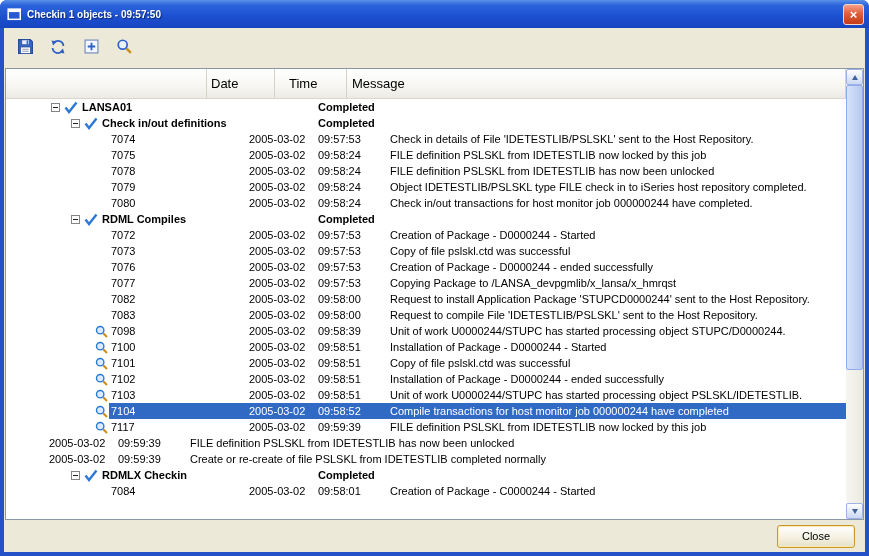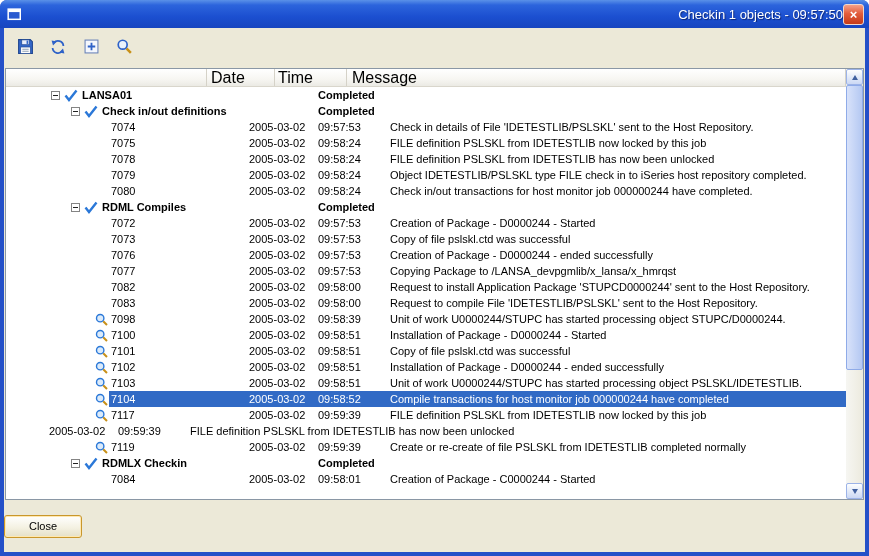--- a/index.html
+++ b/index.html
@@ -16,23 +16,23 @@
 
   
   .titlebar {
     height: 28px; flex: none;
     background: linear-gradient(180deg, #5a91e8 0%, #2c64dc 18%, #1b4fd0 60%, #1745bf 100%);
     display: flex; align-items: center;
     padding: 0 5px 0 7px;
   }
   .titlebar .ticon { display: flex; margin-right: 5px; }
   .titlebar .ttext {
-    color: #fff; font-size: 13px; font-weight: normal; flex: 1;
+    color: #fff; font-size: 10px; font-weight: bold; flex: 1;
     text-shadow: 1px 1px 1px rgba(0,0,40,.55);
-    white-space: nowrap; overflow: hidden; text-align: right;
+    white-space: nowrap; overflow: hidden;
   }
   .xbtn {
     width: 21px; height: 21px; flex: none;
     border: 1px solid #f0d8cc; border-radius: 3px;
     background: linear-gradient(180deg, #f5a088 0%, #e25d3c 45%, #c63a17 100%);
     color: #fff; font-size: 13px; font-weight: bold;
     display: flex; align-items: center; justify-content: center;
     line-height: 1; cursor: default;
   }
 
@@ -59,29 +59,29 @@
   
   .content {
     flex: 1; margin: 0 1px;
     border: 1px solid #8a97a5;
     background: #fff;
     display: flex; overflow: hidden;
   }
   .main-col { flex: 1; display: flex; flex-direction: column; overflow: hidden; }
 
   .header-row {
-    height: 18px; flex: none; display: flex;
+    height: 30px; flex: none; display: flex;
     background: linear-gradient(180deg, #ffffff 0%, #f7f6f2 60%, #ebeae4 100%);
     border-bottom: 1px solid #d9d6cc;
-    font-size: 16px; color: #000; justify-content: flex-end;
+    font-size: 13px; color: #000; justify-content: flex-end;
   }
   .hcell { display: flex; align-items: center; }
   .hcell.tree { width: 200px; flex: none; }
   .hcell.date { width: 68px;  flex: none; padding-left: 4px; border-left: 1px solid #d5d2c8; }
-  .hcell.time { width: 72px;  flex: none; padding-left: 3px; border-left: 1px solid #d5d2c8; }
+  .hcell.time { width: 72px;  flex: none; padding-left: 14px; border-left: 1px solid #d5d2c8; }
   .hcell.msg  { flex: 1; padding-left: 5px; border-left: 1px solid #d5d2c8; border-right: 1px solid #d5d2c8; }
 
   .rows { flex: 1; overflow: hidden; }
   .row { display: flex; height: 16px; align-items: center; font-size: 11px; color: #000; margin-left: 39px; }
   .cell { overflow: hidden; white-space: nowrap; }
   .cell.tree { width: 200px; flex: none; display: flex; align-items: center; }
   .cell.date { width: 68px; flex: none; padding-left: 4px; }
   .cell.time { width: 72px; flex: none; padding-left: 5px; }
   .cell.msg  { flex: 1; padding-left: 5px; }
 
@@ -129,22 +129,22 @@
     height: 285px; width: 100%;
     background: linear-gradient(90deg, #d8e2fa 0%, #b4c8f2 100%);
     border: 1px solid #8fabe8; border-radius: 2px;
   }
   .arr { width: 0; height: 0; border-left: 3.5px solid transparent; border-right: 3.5px solid transparent; }
   .arr.up { border-bottom: 5px solid #40609f; }
   .arr.down { border-top: 5px solid #40609f; }
 
   
   .footer {
-    height: 52px; flex: none;
-    display: flex; align-items: center; 
+    height: 32px; flex: none;
+    display: flex; align-items: center; justify-content: flex-end;
     padding-right: 10px;
   }
   .close-btn {
     width: 78px; height: 23px;
     border: 1px solid #c9972c; border-radius: 3px;
     background: linear-gradient(180deg, #ffffff 0%, #f4f1e2 55%, #e4e0c8 100%);
     box-shadow: inset 0 0 0 1px #ffe8b0;
     font-family: "Liberation Sans", sans-serif;
     font-size: 11px; color: #000;
   }
@@ -513,29 +513,20 @@
     <div class="cell date">2005-03-02</div>
     <div class="cell time">09:59:39</div>
     <div class="cell msg">FILE definition PSLSKL from IDETESTLIB now locked by this job</div>
   </div>
             <div class="row item">
     <div class="cell date">2005-03-02</div>
     <div class="cell time">09:59:39</div>
     <div class="cell msg">FILE definition PSLSKL from IDETESTLIB has now been unlocked</div>
   </div>
             <div class="row item">
-    <div class="cell tree">
-      <span class="magwrap">
-        <svg width="13" height="13" viewBox="0 0 13 13">
-          <line x1="8.2" y1="8.2" x2="12" y2="12" stroke="#c89018" stroke-width="2"></line>
-          <circle cx="5.2" cy="5.2" r="3.7" fill="#dcebfa" stroke="#2b78d8" stroke-width="1.4"></circle>
-        </svg>
-      </span>
-      <span class="rowid">7119</span>
-    </div>
     <div class="cell date">2005-03-02</div>
     <div class="cell time">09:59:39</div>
     <div class="cell msg">Create or re-create of file PSLSKL from IDETESTLIB completed normally</div>
   </div>
             <div class="row group level1">
     <div class="cell tree">
       <span class="expander"></span>
       <span class="check">
         <svg width="14" height="13" viewBox="0 0 14 13">
           <path d="M1.5 6.5 L5 11 L12.5 1.5" fill="none" stroke="#2b78d8" stroke-width="2.4"></path>

